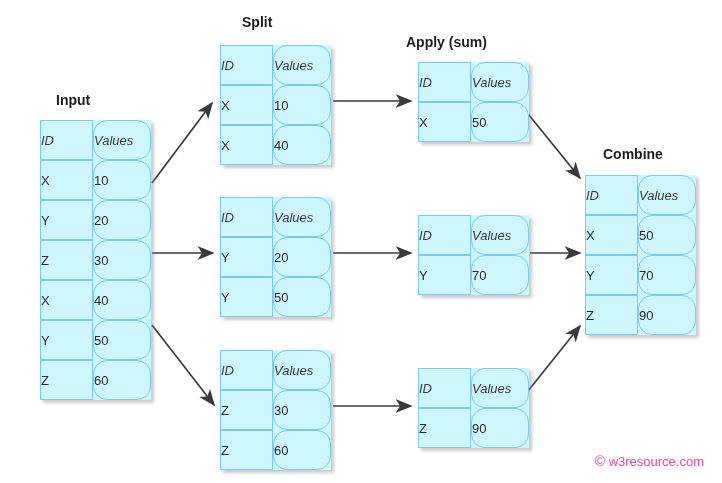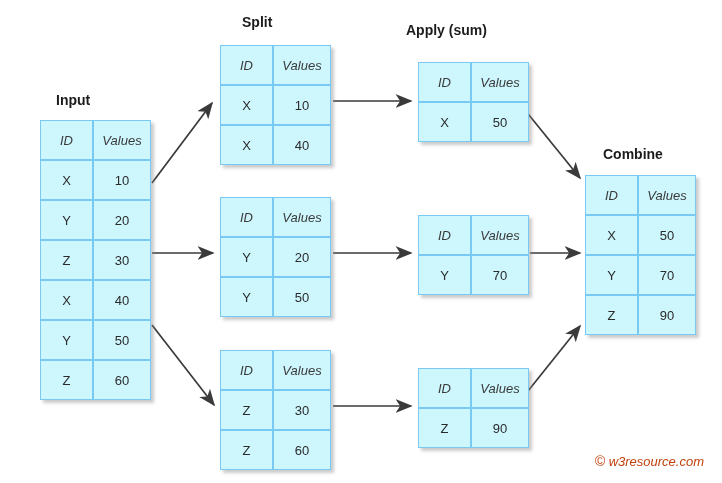--- a/index.html
+++ b/index.html
@@ -16,53 +16,51 @@
   .tbl{
     position:absolute;
     border-collapse:separate;
     border-spacing:0;
     box-shadow:3px 3px 3px rgba(140,140,140,.45);
     background:#cdf6fd;
   }
   .tbl td{
     background:#cdf6fd;
     border:1px solid #79c9f2;
-    text-align:center;
     vertical-align:middle;
     color:#2b2b2b;
     font-size:13px;
     height:38px;
     padding:0;
   }
   .tbl td.hdr{
     font-style:italic;
     font-size:13px;
     color:#3a3a3a;
   }
   .tbl td.c-id{width:51px;}
-  .tbl td.c-val{width:56px;}
+  .tbl td.c-val{width:56px;border-radius:14px;}
 
   
   .cap{
     position:absolute;
     font-size:14px;
     font-weight:bold;
     color:#1c1c1c;
     white-space:nowrap;
   }
 
   
   .wm{
     position:absolute;
     right:18px;
     bottom:14px;
     font-size:13px;
-    color:#c2410c;
+    color:#ec4899;
     white-space:nowrap;
-    font-style:italic;
   }
   .wm .copy{font-size:14px;}
 </style>
 </head>
 <body>
 
 <div id="stage">
 
   <svg id="arrows" viewBox="0 0 722 483" width="722" height="483" xmlns="http://www.w3.org/2000/svg">
     <defs>
@@ -83,21 +81,21 @@
       <line x1="333" y1="406" x2="411" y2="406"></line>
 
       <line x1="516" y1="99" x2="580" y2="178"></line>
       <line x1="530" y1="253" x2="580" y2="253"></line>
       <line x1="516" y1="406" x2="580" y2="326"></line>
     </g>
   </svg>
 
   <div class="cap" style="left:56px;top:92px;">Input</div>
   <div class="cap" style="left:242px;top:14px;">Split</div>
-  <div class="cap" style="left:406px;top:22px;text-align:center;">Apply (sum)</div>
+  <div class="cap" style="left:406px;top:34px;text-align:center;">Apply (sum)</div>
   <div class="cap" style="left:603px;top:146px;">Combine</div>
 
   <table class="tbl" style="left:40px;top:120px;">
     <tbody>
         <tr>
       <td class="hdr c-id">ID</td>
       <td class="hdr c-val">Values</td>
     </tr>
     <tr>
       <td class="c-id">X</td>

